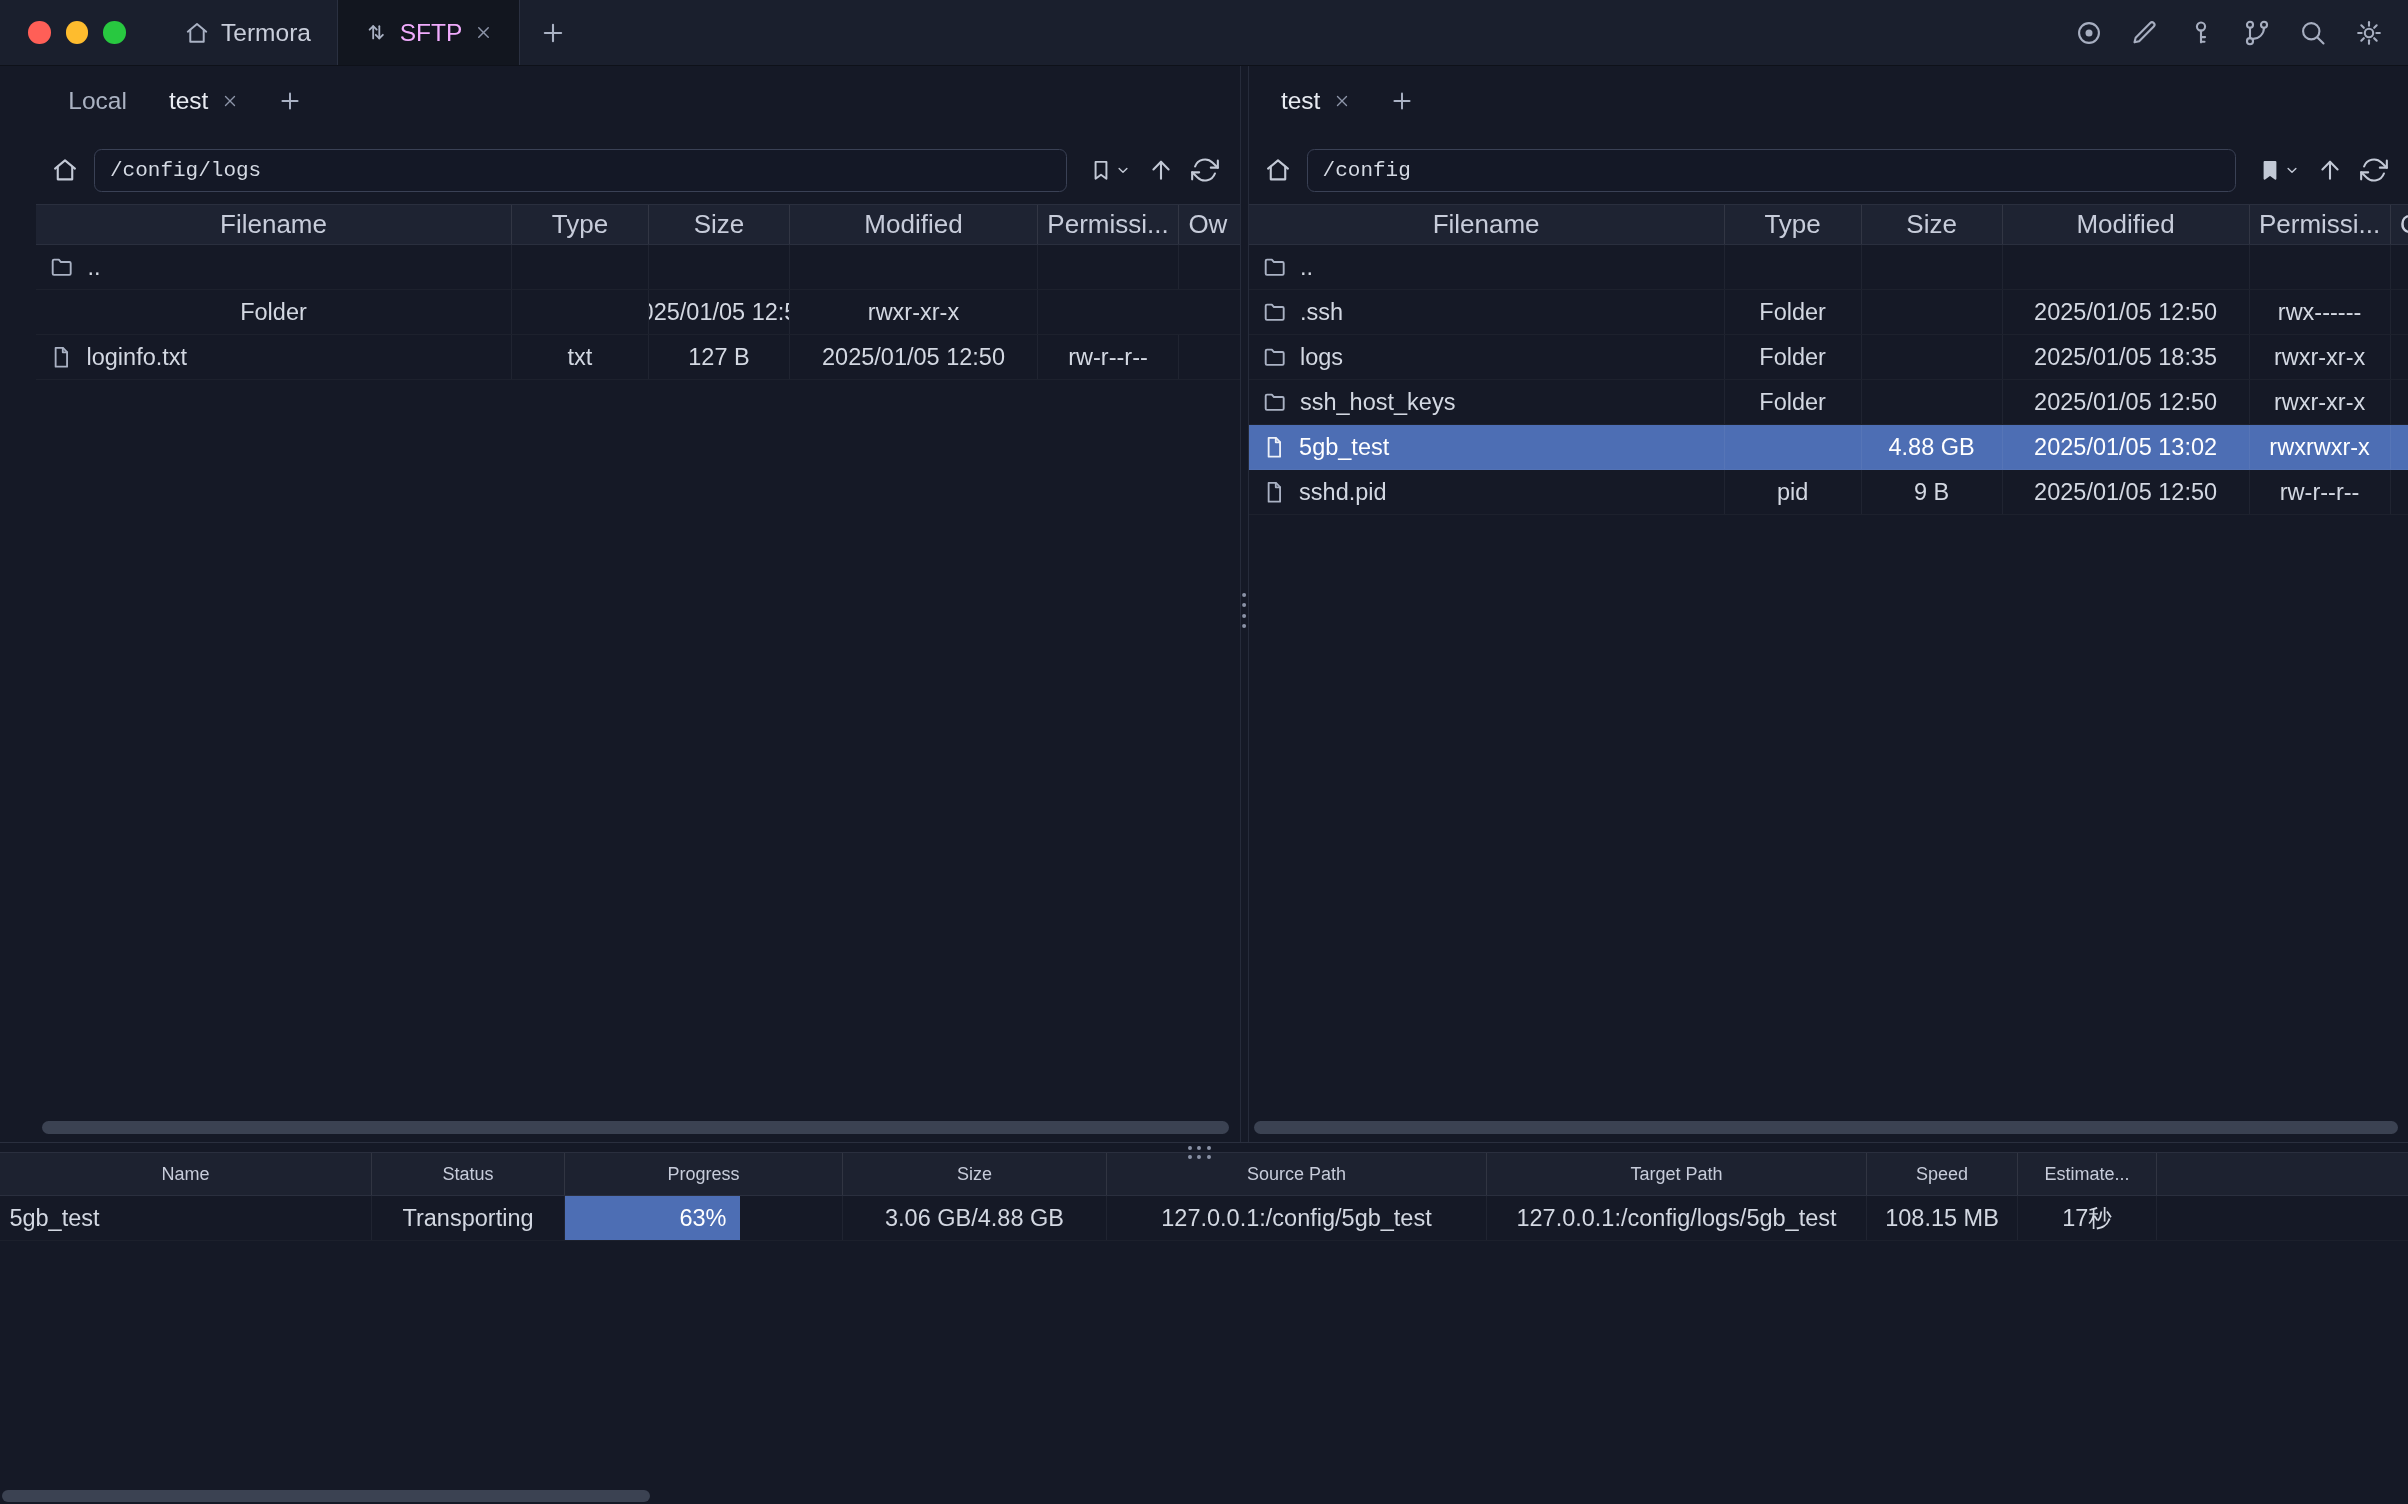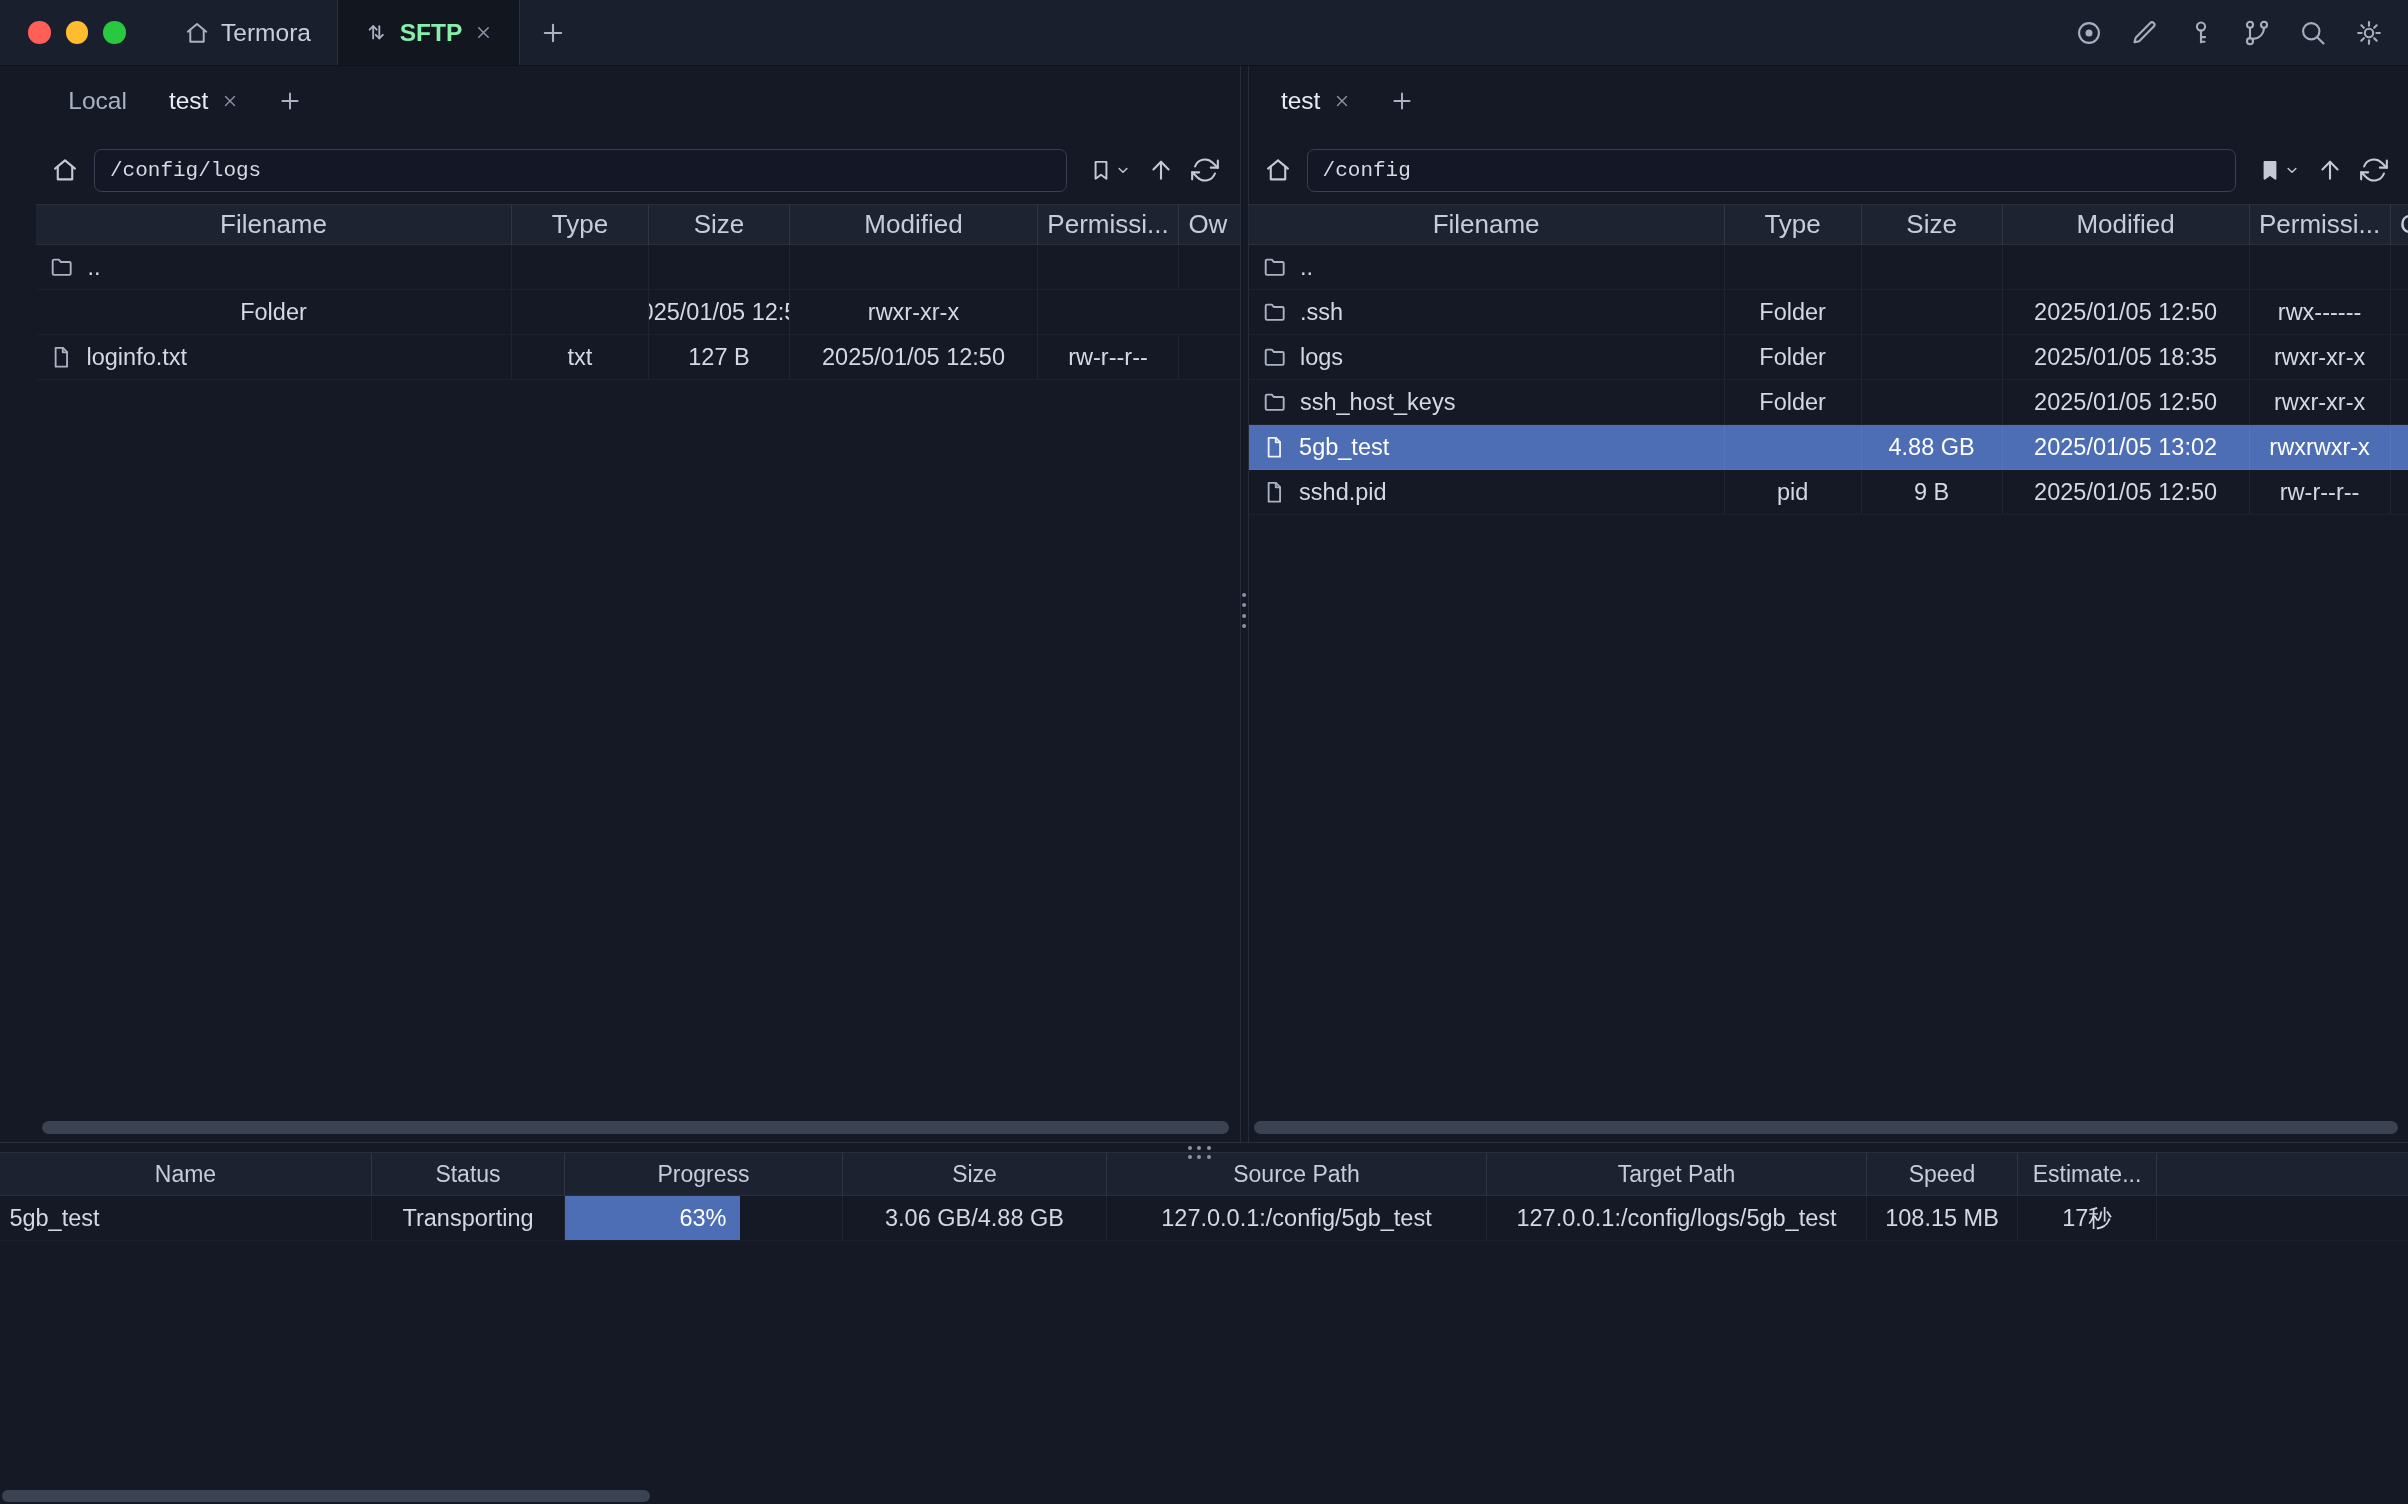--- a/index.html
+++ b/index.html
@@ -25,22 +25,21 @@
   .tl.yellow { background:#febc2e; }
   .tl.green { background:#28c840; }
   .win-tab {
     display:flex; align-items:center; gap:11.3px; padding:0 26px;
     color:#c9cedb; cursor:default;
   }
   .win-tab .tab-close { color:#8d95a9; }
   .win-tab.active {
     background:#12161f;
     border-left:0.9px solid #2a3040; border-right:0.9px solid #2a3040;
-    color:#86efac;
-    font-weight:bold;
+    color:#f0abfc;
   }
   .tb-icon { color:#aab2c4; }
   .newtab-btn { display:flex; align-items:center; padding:0 19px; color:#aab2c4; }
   .titlebar-actions {
     margin-left:auto; display:flex; align-items:center; gap:28px; padding-right:26px; color:#a7aec0;
   }
   .action-btn { display:flex; align-items:center; justify-content:center; }
 
   
   .panels { position:absolute; top:66px; left:0; right:0; height:1076px; display:flex; }
@@ -94,21 +93,21 @@
   .hscroll-thumb {
     position:absolute; left:5.6px; right:11.3px; bottom:8.5px; height:12.2px;
     background:#3b4252; border-radius:6.6px;
   }
 
   
   .transfer { position:absolute; top:1142px; left:0; right:0; height:363px; border-top:0.9px solid #2a2f3e; background:#151926; }
   .hdots { position:absolute; top:2.8px; left:1188px; display:grid; grid-template-columns:repeat(3,3.8px); gap:5.6px; }
   .t-grid { display:grid; grid-template-columns:372px 193px 278px 264px 380px 380px 151px 139px 1fr; }
   .t-head {
-    margin-top:9.4px; height:44px; background:#1d2230; color:#c7ccda; font-size:23px;
+    margin-top:9.4px; height:44px; background:#1d2230; color:#c7ccda; font-size:18px;
     border-top:0.9px solid #2a2f3e; border-bottom:0.9px solid #2a2f3e;
   }
   .t-head .hcell:last-child { border-right:none; }
   .t-row { height:45px; font-size:23.5px; color:#d3d8e2; border-bottom:0.9px solid rgba(255,255,255,0.03); }
   .t-row .cell.c-name { justify-content:flex-start; padding-left:9.4px; }
   .t-row .cell.c-progress { padding:0; justify-content:flex-start; }
   .progress-fill {
     height:100%; background:#4d6eb4; color:#ffffff;
     display:flex; align-items:center; justify-content:flex-end; padding-right:13px;text-align:right;
   }

